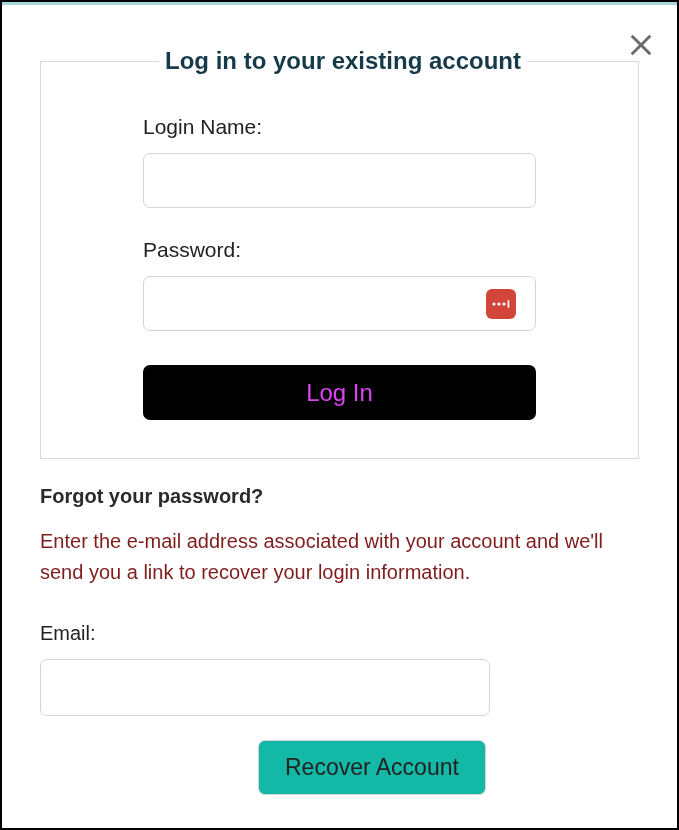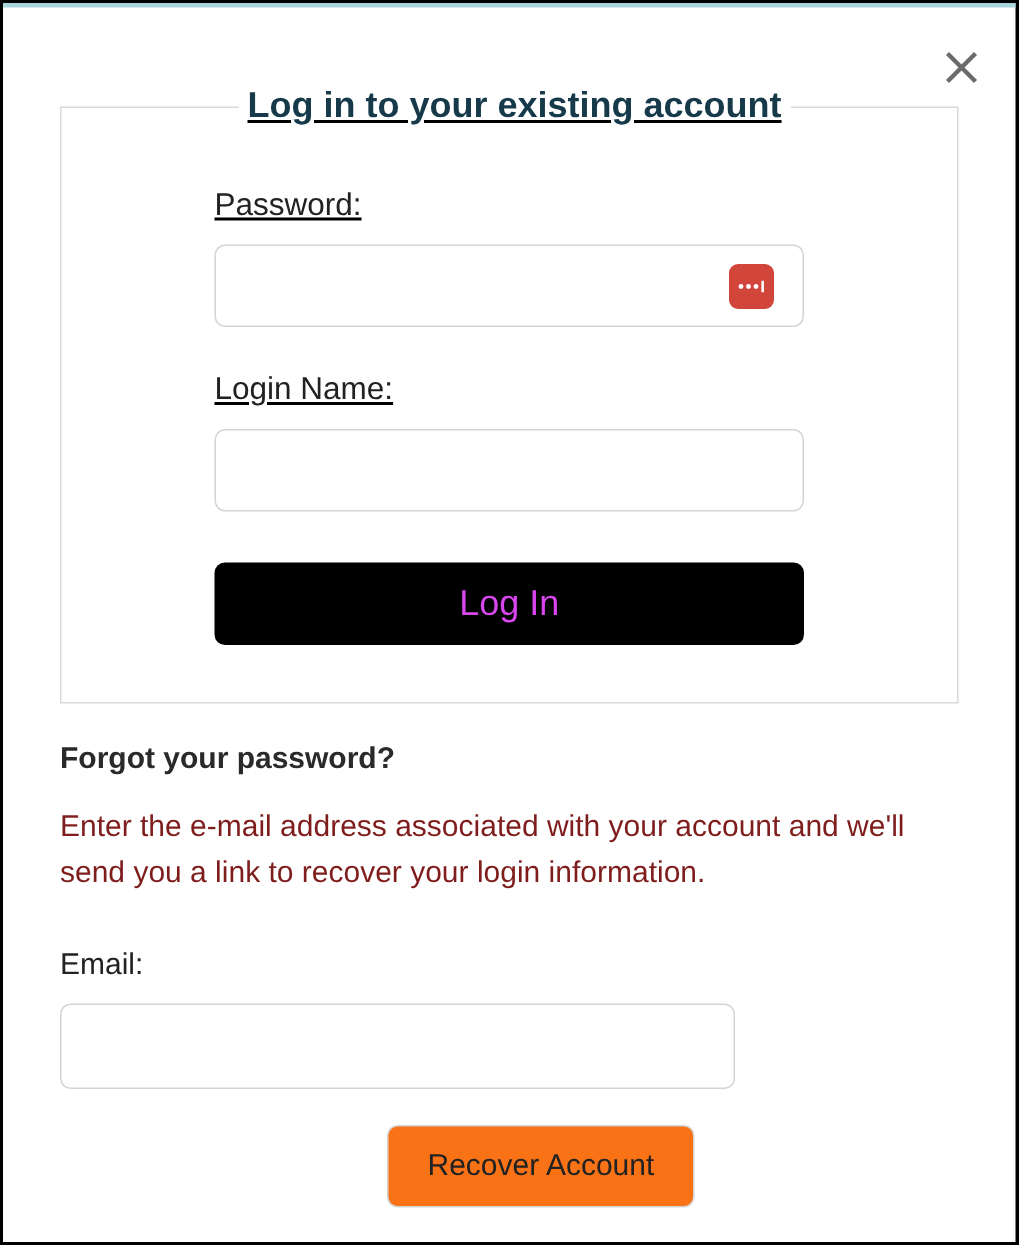--- a/index.html
+++ b/index.html
@@ -33,23 +33,22 @@
     }
     .close-btn svg {
       width: 28px;
       height: 28px;
       stroke: #6b6b6b;
       stroke-width: 2.5;
     }
     fieldset.login-box {
       border: 1px solid #d9d9d9;
       padding: 40px 102px 38px 102px;
-      margin-top: 22px;
+      margin-top: 12px;
       position: relative;
-      text-decoration: underline;
     }
     fieldset.login-box legend {
       font-size: 24px;
       font-weight: 600;
       color: #163a4a;
       padding: 0 6px;
       margin-left: 16px;
     }
     .field-group {
       margin-bottom: 30px;
@@ -134,63 +133,63 @@
       background: #fff;
     }
     .recover-row {
       margin-top: 24px;
       text-align: left;
       padding-left: 218px;
     }
     .recover-btn {
       height: 55px;
       padding: 0 26px;
-      background: #f97316;
+      background: #14b8a6;
       border: 1px solid #d4d4d4;
       border-radius: 7px;
-      font-size: 20px;
+      font-size: 23px;
       color: #222;
       cursor: pointer;
     }
   </style>
 </head>
 <body>
 
 <div class="modal">
 
   <div class="close-btn">
     <svg viewBox="0 0 24 24" fill="none">
       <line x1="4" y1="4" x2="20" y2="20"></line>
       <line x1="20" y1="4" x2="4" y2="20"></line>
     </svg>
   </div>
 
   <fieldset class="login-box">
     <legend>Log in to your existing account</legend>
+
+    <div class="field-group">
+      <label class="field-label">Login Name:</label>
+      <input type="text" class="text-input" value="" style="">
+    </div>
 
     <div class="field-group">
       <label class="field-label">Password:</label>
       <div class="password-wrapper">
         <input type="password" class="text-input" value="" style="">
         <div class="pw-manager-icon">
           <svg viewBox="0 0 20 12">
             <circle cx="3" cy="6" r="1.6" fill="#fff"></circle>
             <circle cx="8" cy="6" r="1.6" fill="#fff"></circle>
             <circle cx="13" cy="6" r="1.6" fill="#fff"></circle>
             <rect x="16.6" y="2.2" width="1.7" height="7.6" fill="#fff"></rect>
           </svg>
         </div>
       </div>
     </div>
 
-    <div class="field-group">
-      <label class="field-label">Login Name:</label>
-      <input type="text" class="text-input" value="" style="">
-    </div>
-
     <button class="login-btn">Log In</button>
   </fieldset>
 
   <div class="forgot-section">
     <div class="forgot-title">Forgot your password?</div>
     <div class="forgot-desc">Enter the e-mail address associated with your account and we'll send you a link to recover your login information.</div>
 
     <label class="email-label">Email:</label>
     <input type="text" class="email-input" value="" style="">
 

